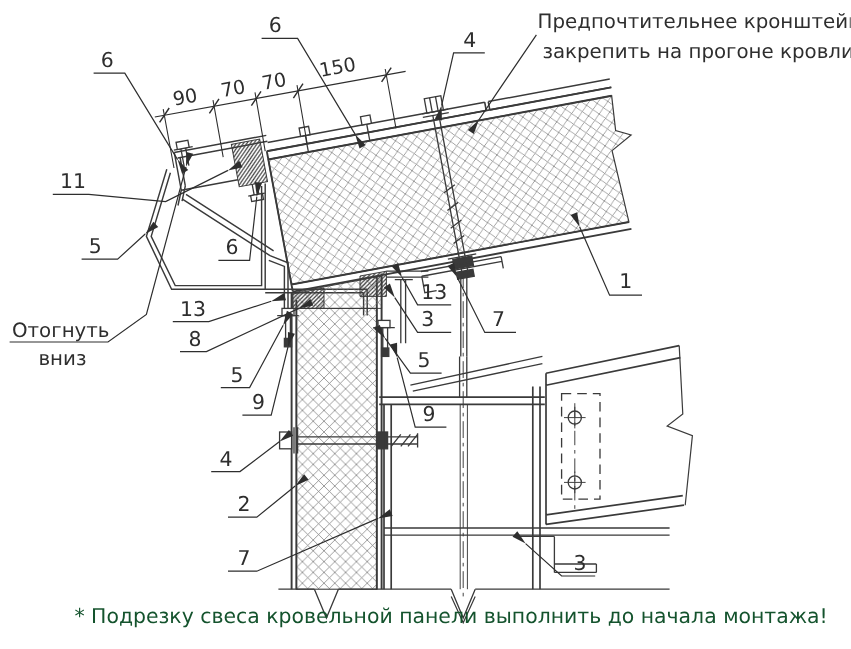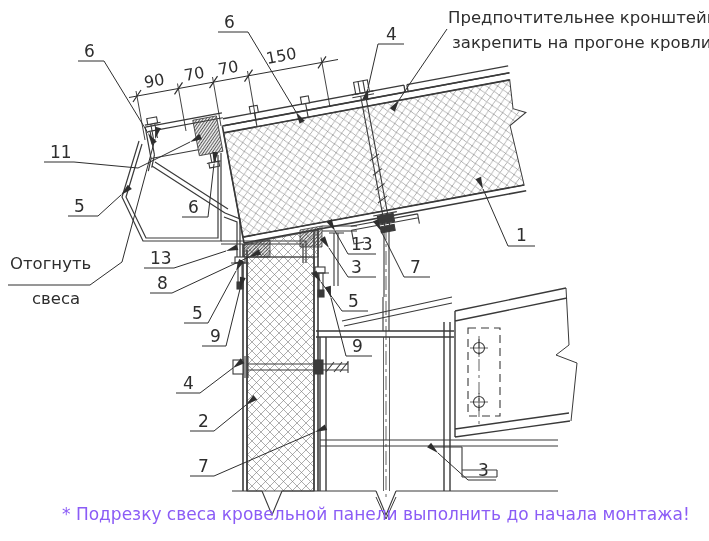--- a/index.html
+++ b/index.html
@@ -3,21 +3,21 @@
 <meta charset="utf-8">
 <style>
   html,body{margin:0;padding:0;background:#fff;}
   #stage{position:relative;width:709px;height:541px;background:#ffffff;overflow:hidden;
          font-family:"DejaVu Sans",sans-serif;}
   #linework{position:absolute;left:0;top:0;}
   .lbl{position:absolute;font-size:17px;line-height:1.05;color:#2e2e2e;white-space:nowrap;}
   .dim{position:absolute;font-size:16px;color:#2e2e2e;transform:rotate(-10.5deg);
        transform-origin:left bottom;white-space:nowrap;}
   .note{position:absolute;font-size:16.5px;color:#2e2e2e;white-space:nowrap;}
-  .foot{position:absolute;font-size:17px;color:#8b5cf6;white-space:nowrap;}
+  .foot{position:absolute;font-size:17px;color:#14532d;white-space:nowrap;}
 </style>
 </head>
 <body>
 
 <div id="stage">
 
 <svg id="linework" width="709" height="541" viewBox="0 0 709 541">
   <defs>
     <pattern id="xh" width="9" height="9" patternUnits="userSpaceOnUse">
       <path d="M0,0 L9,9 M9,0 L0,9" stroke="#777" stroke-width="0.6" fill="none"></path>
@@ -175,22 +175,22 @@
     <polyline points="190,431 214,431 246,405" marker-end="url(#arr)"></polyline>
     <polyline points="190,476 214,476 315,432" marker-end="url(#arr)"></polyline>
     <polyline points="496,480 468,480 438,453" marker-end="url(#arr)"></polyline>
     <polyline points="535,246 508,246 483,189" marker-end="url(#arr)"></polyline>
   </g>
 </svg>
 
 <div class="note" style="left:448px;top:8px">Предпочтительнее кронштейн</div>
 <div class="note" style="left:452px;top:33px">закрепить на прогоне кровли</div>
 
-<div class="note" style="left:10px;top:254px">Отогнуть</div>
-<div class="note" style="left:32px;top:289px">свеса</div>
+<div class="note" style="left:10px;top:266px">Отогнуть</div>
+<div class="note" style="left:32px;top:289px">вниз</div>
 
 <div class="foot" style="left:62px;top:504px">* Подрезку свеса кровельной панели выполнить до начала монтажа!</div>
 
 <div class="dim" style="left:146px;top:73px">90</div>
 <div class="dim" style="left:186px;top:66px">70</div>
 <div class="dim" style="left:220px;top:60px">70</div>
 <div class="dim" style="left:268px;top:49px">150</div>
 
 <div class="lbl" style="left:84px;top:43px">6</div>
 <div class="lbl" style="left:224px;top:14px">6</div>

